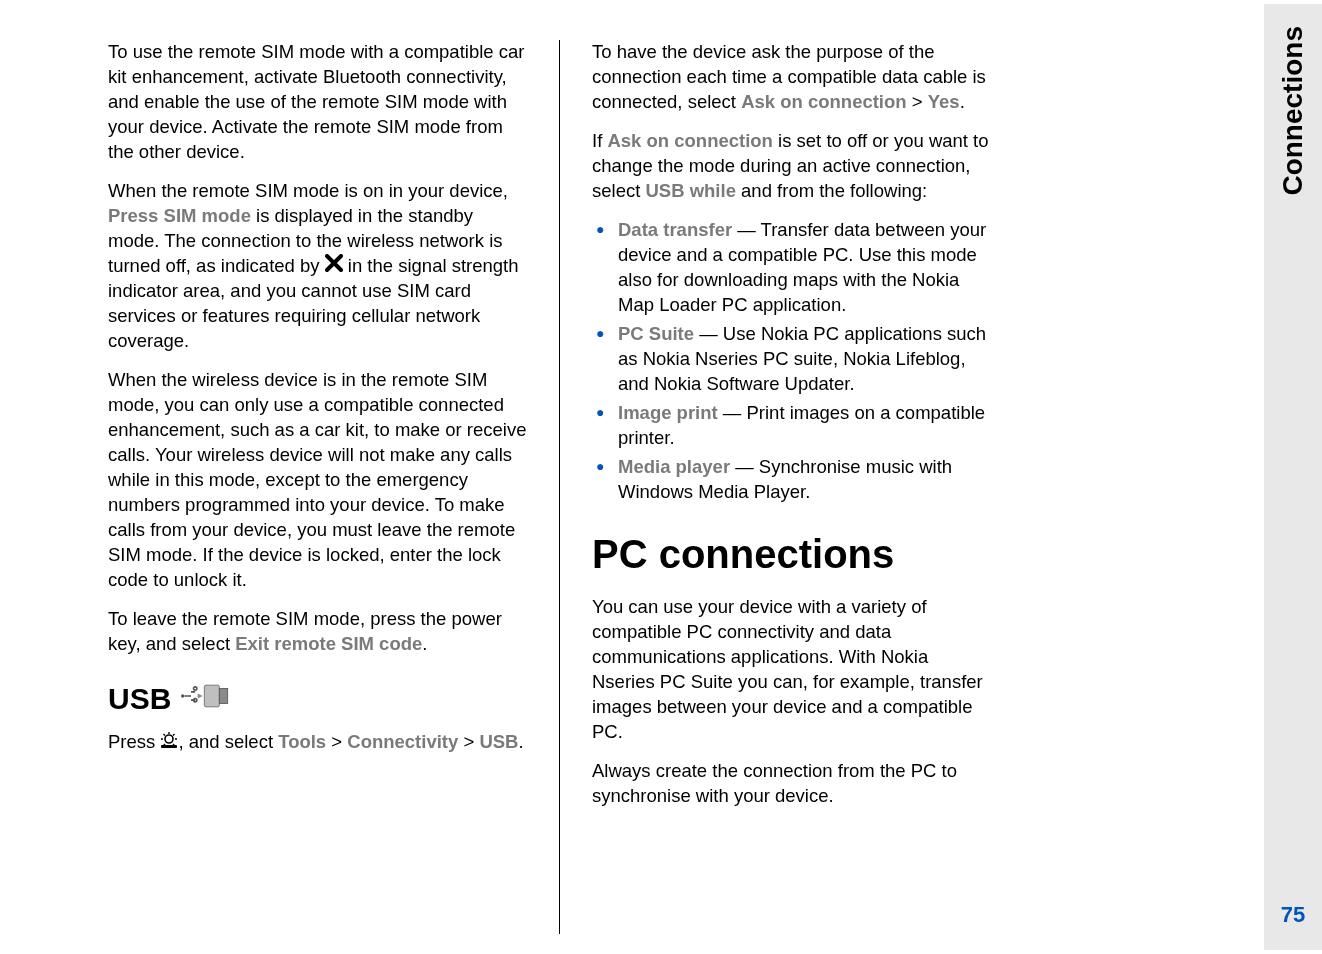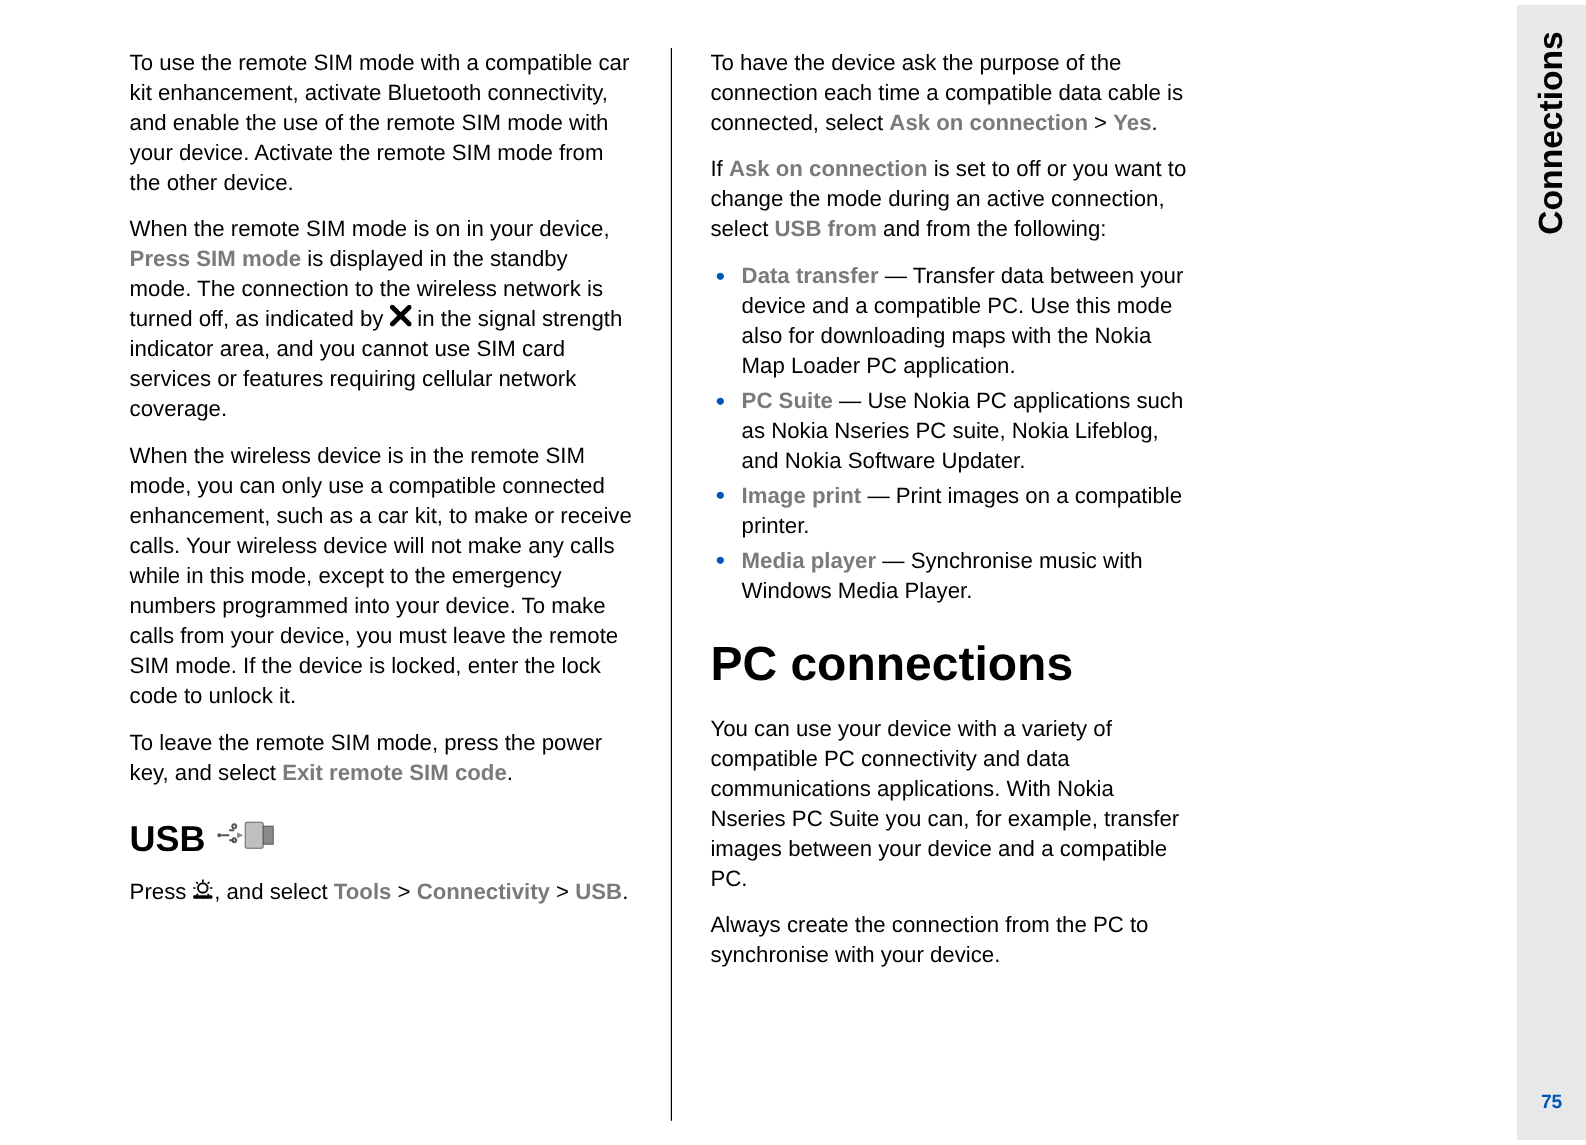--- a/index.html
+++ b/index.html
@@ -94,21 +94,21 @@
     transform: rotate(180deg);
     font-size: 28px;
     font-weight: bold;
     margin-top: 22px;
   }
   .page-number {
     position: absolute;
     bottom: 22px;
     width: 100%;
     text-align: center;
-    font-size: 16px;
+    font-size: 22px;
     font-weight: bold;
     color: #0055b8;
     writing-mode: horizontal-tb;
     transform: none;
   }
   .usb-icon {
     width: 50px;
     height: 30px;
     display: inline-block;
   }
@@ -153,21 +153,21 @@
           </svg></span><span>, and select </span><span class="ui-label">Tools</span><span> &gt; </span><span class="ui-label">Connectivity</span><span> &gt; </span><span class="ui-label">USB</span><span>.</span>
     </p>
   </div>
 
   <div class="column col-right">
     <p class="para">
       <span>To have the device ask the purpose of the connection each time a compatible data cable is connected, select </span><span class="ui-label">Ask on connection</span><span> &gt; </span><span class="ui-label">Yes</span><span>.</span>
     </p>
 
     <p class="para">
-      <span>If </span><span class="ui-label">Ask on connection</span><span> is set to off or you want to change the mode during an active connection, select </span><span class="ui-label">USB from</span><span> and from the following:</span>
+      <span>If </span><span class="ui-label">Ask on connection</span><span> is set to off or you want to change the mode during an active connection, select </span><span class="ui-label">USB while</span><span> and from the following:</span>
     </p>
 
     <ul class="bullet-list">
       <li><span class="ui-label">Data transfer</span><span>  — Transfer data between your device and a compatible PC. Use this mode also for downloading maps with the Nokia Map Loader PC application.</span></li>
       <li><span class="ui-label">PC Suite</span><span>  — Use Nokia PC applications such as Nokia Nseries PC suite, Nokia Lifeblog, and Nokia Software Updater.</span></li>
       <li><span class="ui-label">Image print</span><span>  — Print images on a compatible printer.</span></li>
       <li><span class="ui-label">Media player</span><span>  — Synchronise music with Windows Media Player.</span></li>
     </ul>
 
     <h1 class="heading-h1">PC connections</h1>

